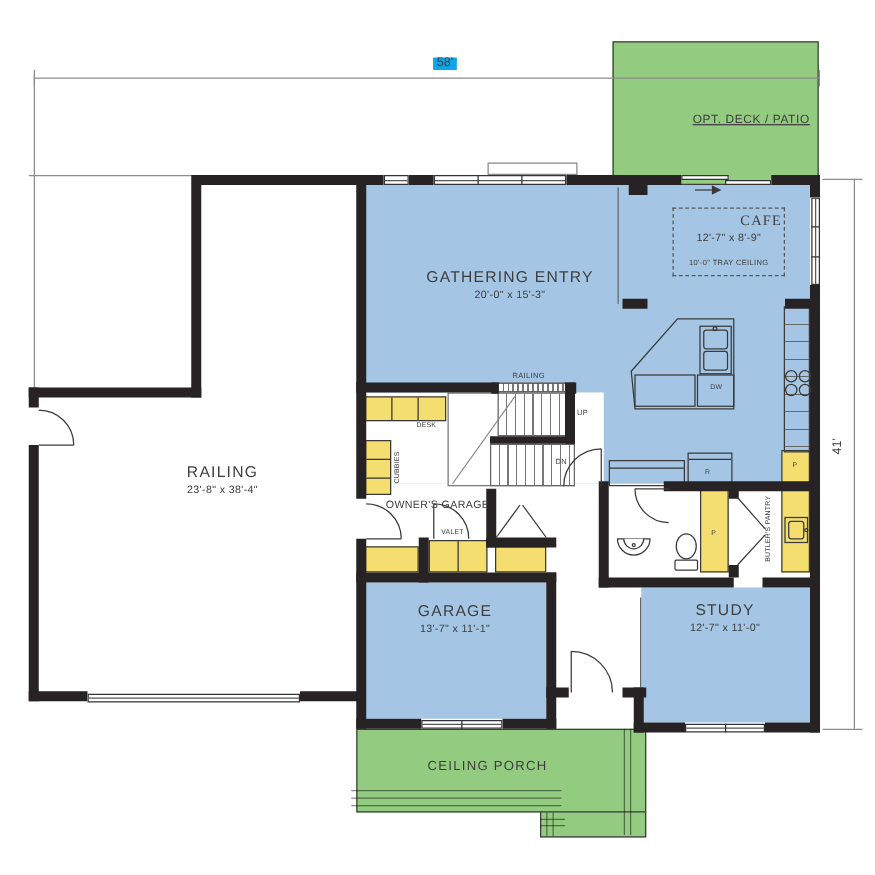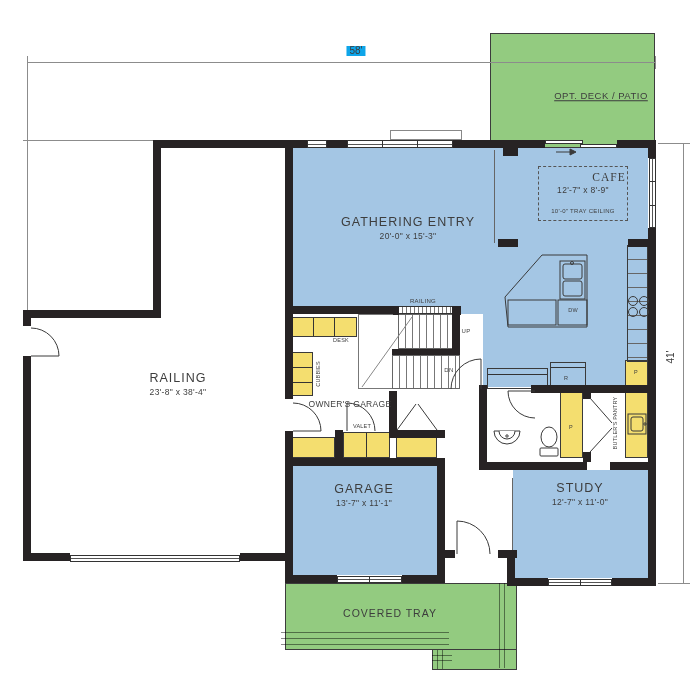--- a/index.html
+++ b/index.html
@@ -233,21 +233,21 @@
       <path d="M494,431 A13,13 0 0 0 520,431 Z"></path>
       <path d="M499,431 A8,8 0 0 0 515,431"></path>
       <circle cx="507" cy="436" r="1.2"></circle>
     </g>
   </svg>
 
   <span class="lbl dim" style="left:356px;top:51px;">58'</span>
   <span class="lblv" style="left:671px;top:357px;font-size:10px;">41'</span>
 
   <span class="lbl t9" style="left:601px;top:96px;text-decoration:underline;">OPT. DECK / PATIO</span>
-  <span class="lbl t10" style="left:390px;top:613px;">COVERED TRAY</span>
+  <span class="lbl t10" style="left:390px;top:613px;">CEILING PORCH</span>
 
   <span class="lbl t12" style="left:408px;top:222px;">GATHERING ENTRY</span>
   <span class="lbl t8" style="left:408px;top:236px;">20'-0" x 15'-3"</span>
 
   <span class="lbl" style="left:609px;top:178px;font-size:11.5px;letter-spacing:1px;font-family:Liberation Serif, serif;">CAFE</span>
   <span class="lbl t8" style="left:583px;top:190px;">12'-7" x 8'-9"</span>
   <span class="lbl t6" style="left:583px;top:211px;">10'-0" TRAY CEILING</span>
 
   <span class="lbl t12" style="left:178px;top:378px;">RAILING</span>
   <span class="lbl t8" style="left:178px;top:392px;">23'-8" x 38'-4"</span>

